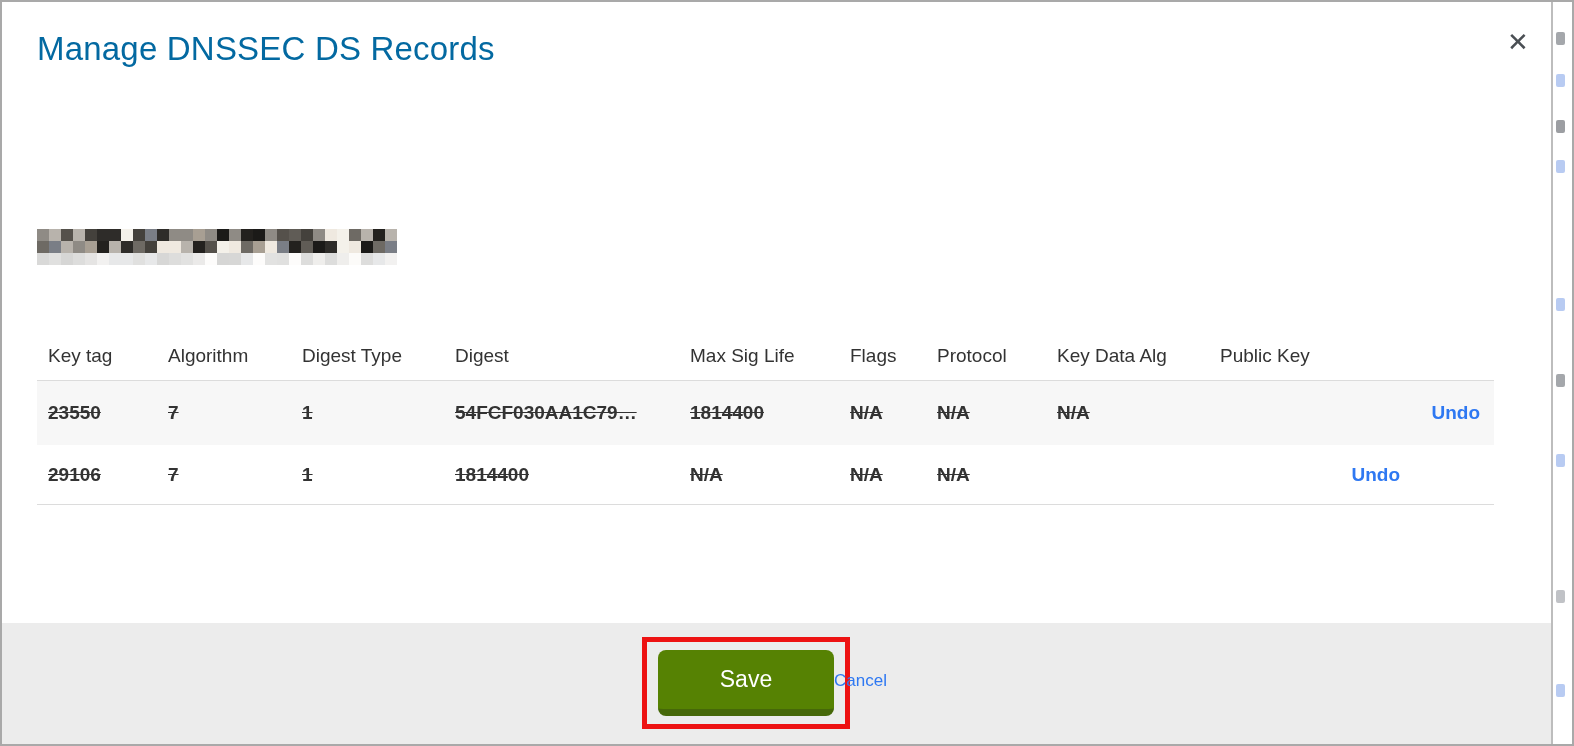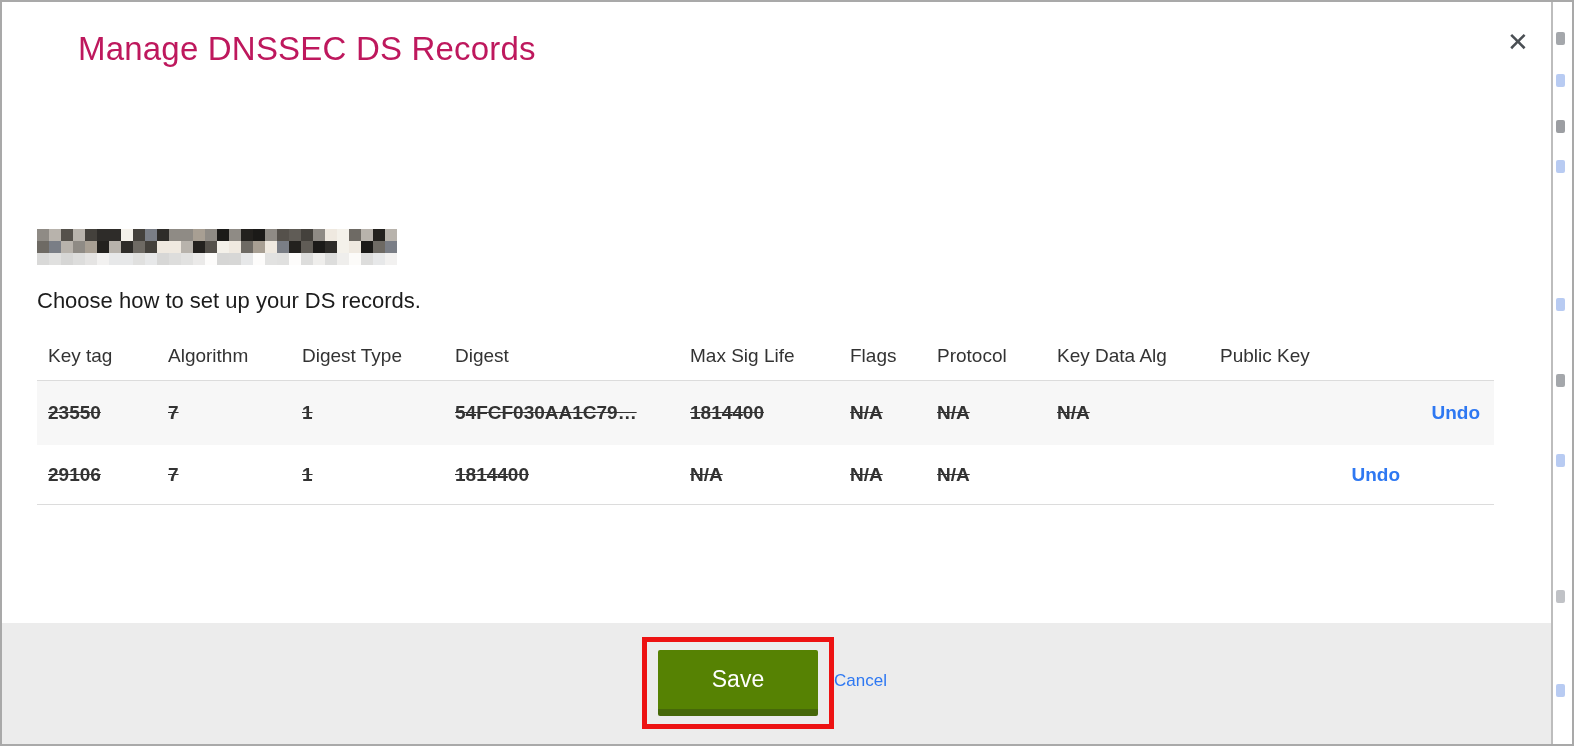--- a/index.html
+++ b/index.html
@@ -7,21 +7,21 @@
     position:relative;width:1574px;height:746px;overflow:hidden;
     font-family:"Liberation Sans","DejaVu Sans",sans-serif;
     background:#fff;border:2px solid #a9a9a9;box-sizing:border-box;
   }
   .modal{
     position:absolute;left:0;top:0;width:1551px;height:742px;
     background:#fff;border-right:2px solid #bdbdbd;box-sizing:border-box;
   }
   .modal-title{
     position:absolute;left:35px;top:28px;
-    font-size:33px;color:#be185d;letter-spacing:.2px;margin-left:41px;
+    font-size:33px;color:#0369a1;letter-spacing:.2px;
   }
   .close-x{
     position:absolute;left:1498px;top:22px;width:36px;height:36px;
     font-size:26px;font-weight:700;color:#4a4f54;cursor:pointer;
     display:flex;align-items:center;justify-content:center;
   }
   .mosaic{
     position:absolute;left:35px;top:227px;
     display:grid;grid-template-columns:repeat(30,12px);grid-auto-rows:12px;
   }
@@ -57,24 +57,24 @@
   .footer{
     position:absolute;left:0;top:621px;width:100%;height:121px;
     background:var(--footer-gray,#ececec);
   }
   .annotation-box{
     position:absolute;left:640px;top:14px;
     border:5px solid var(--annotation-red,#ed1212);
     padding:8px 11px;background:transparent;
   }
   .save-btn{
-    width:160px;height:66px;
+    width:176px;height:66px;
     background:var(--save-green,#568203);
     border:none;border-bottom:7px solid var(--save-green-dark,#466809);
-    border-radius:2px;color:#fff;font-size:23px;cursor:pointer;
+    border-radius:8px;color:#fff;font-size:23px;cursor:pointer;
     display:flex;align-items:center;justify-content:center;
     font-family:inherit;box-sizing:border-box;
   }
   .cancel-link{
     position:absolute;left:832px;top:48px;
     font-size:17px;color:var(--link-blue,#2e78f2);text-decoration:none;cursor:pointer;
   }
   .bg-strip{
     position:absolute;left:1553px;top:0;width:19px;height:742px;background:#fff;
   }
@@ -177,21 +177,20 @@
         <i style="background: rgb(68, 65, 60); opacity: 0.18;"></i>
         <i style="background: rgb(168, 159, 147); opacity: 0.18;"></i>
         <i style="background: rgb(68, 65, 60); opacity: 0.18;"></i>
         <i style="background: rgb(168, 159, 147); opacity: 0.18;"></i>
         <i style="background: rgb(239, 233, 224); opacity: 0.18;"></i>
         <i style="background: rgb(68, 65, 60); opacity: 0.18;"></i>
         <i style="background: rgb(122, 126, 134); opacity: 0.18;"></i>
         <i style="background: rgb(184, 179, 172); opacity: 0.18;"></i>
       </div>
 
-    <div class="instruction">Choose how to set up your DS records.</div>
 
     <div class="ds-table">
       <div class="thead">
           <div class="cell">Key tag</div>
           <div class="cell">Algorithm</div>
           <div class="cell">Digest Type</div>
           <div class="cell">Digest</div>
           <div class="cell">Max Sig Life</div>
           <div class="cell">Flags</div>
           <div class="cell">Protocol</div>

